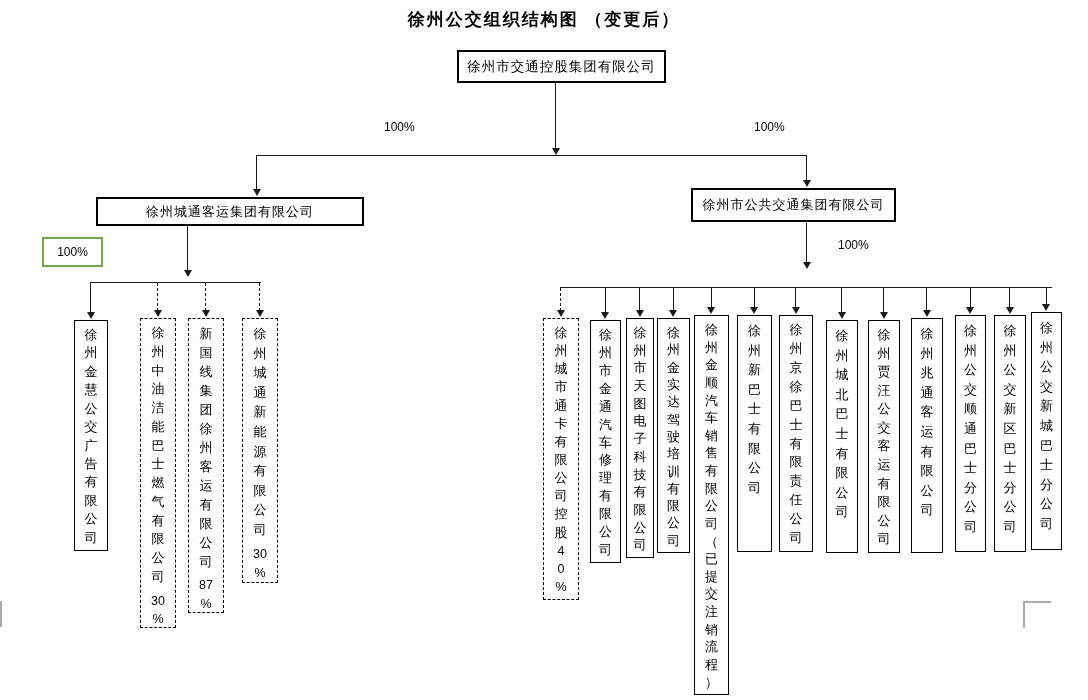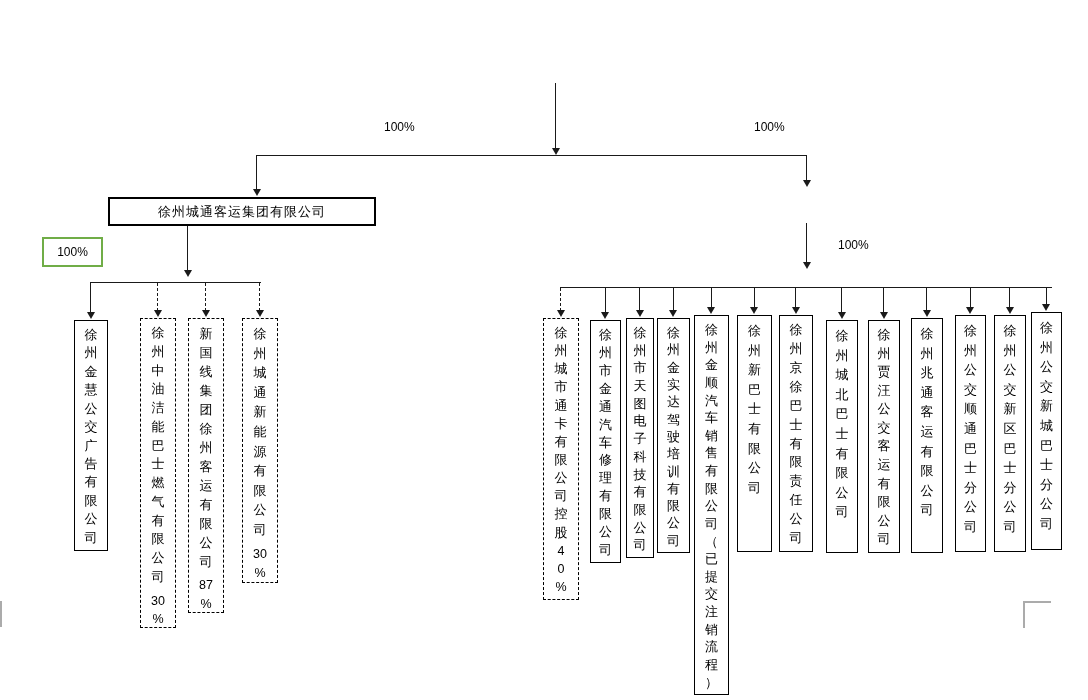--- a/index.html
+++ b/index.html
@@ -41,29 +41,36 @@
     border:2px solid #70ad47; background:#fff;
     display:flex; align-items:center; justify-content:center; font-size:12px;
   }
   .corner { position:absolute; background:#ababab; }
 </style>
 </head>
 <body>
 
 <div id="canvas">
 
-
+  <div class="title">徐州公交组织结构图 （变更后）</div>
+
+  <div class="node" style="left:457px; top:50px; width:209px; height:33px;">
+    <span>徐州市交通控股集团有限公司</span>
+  </div>
 
   <div class="pct" style="left:384px; top:120px;">100%</div>
   <div class="pct" style="left:754px; top:120px;">100%</div>
 
-  <div class="node" style="left:108px; top:197px; width:268px; height:29px; font-size:13px;">
+  <div class="node" style="left:96px; top:197px; width:268px; height:29px; font-size:13px;">
     <span>徐州城通客运集团有限公司</span>
   </div>
 
+  <div class="node" style="left:691px; top:188px; width:205px; height:34px; font-size:13px;">
+    <span>徐州市公共交通集团有限公司</span>
+  </div>
 
   <div class="pctbox">
     <span>100%</span>
   </div>
 
   <div class="pct" style="left:838px; top:238px;">100%</div>
 
   <div class="corner" style="left:1023px; top:601px; width:28px; height:2px;"></div>
   <div class="corner" style="left:1023px; top:601px; width:2px; height:27px;"></div>
   <div class="corner" style="left:0; top:601px; width:2px; height:26px;"></div>

